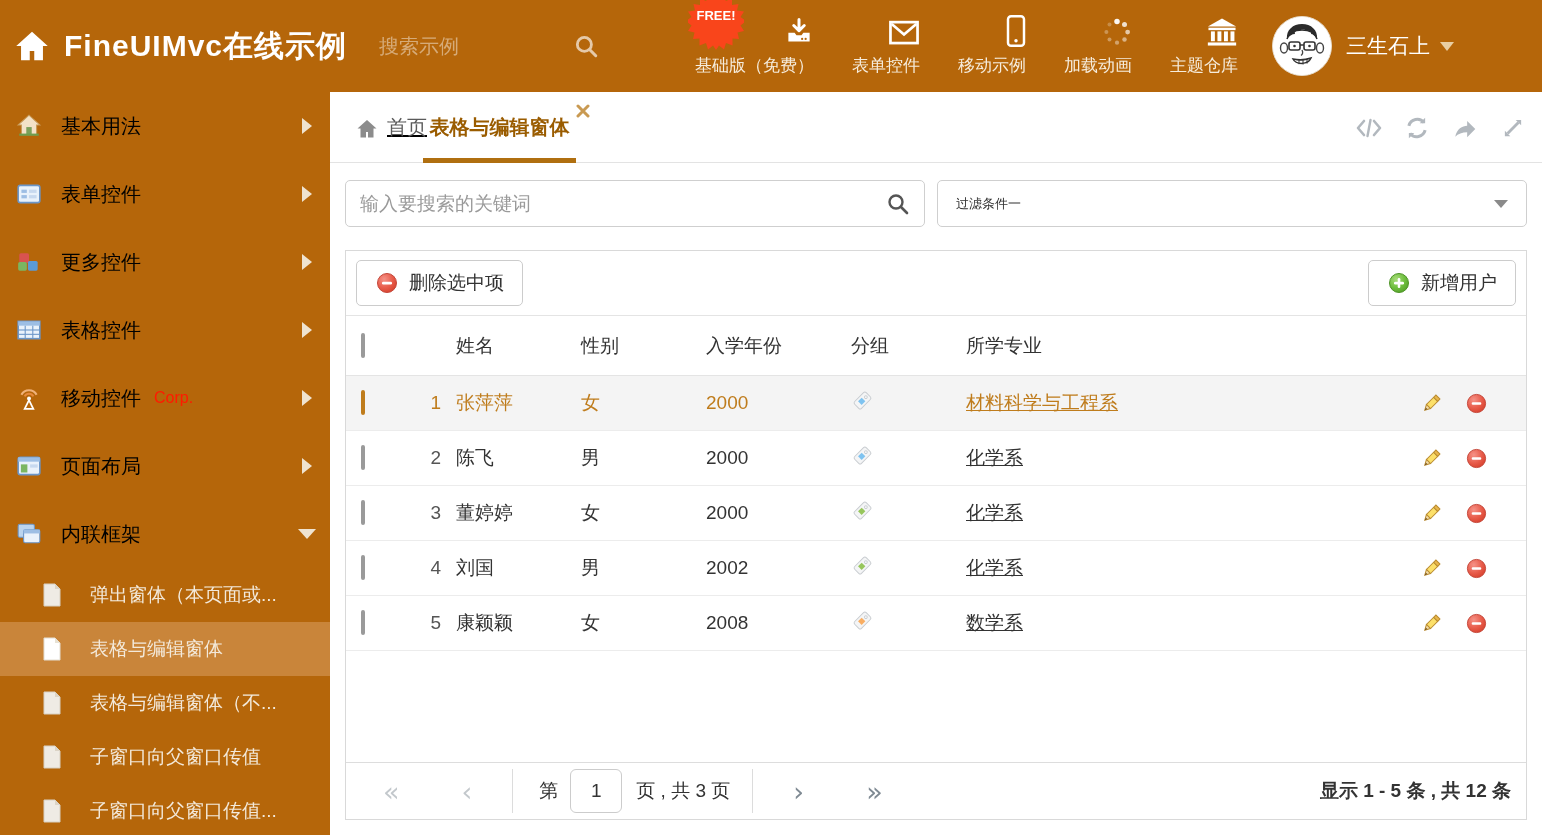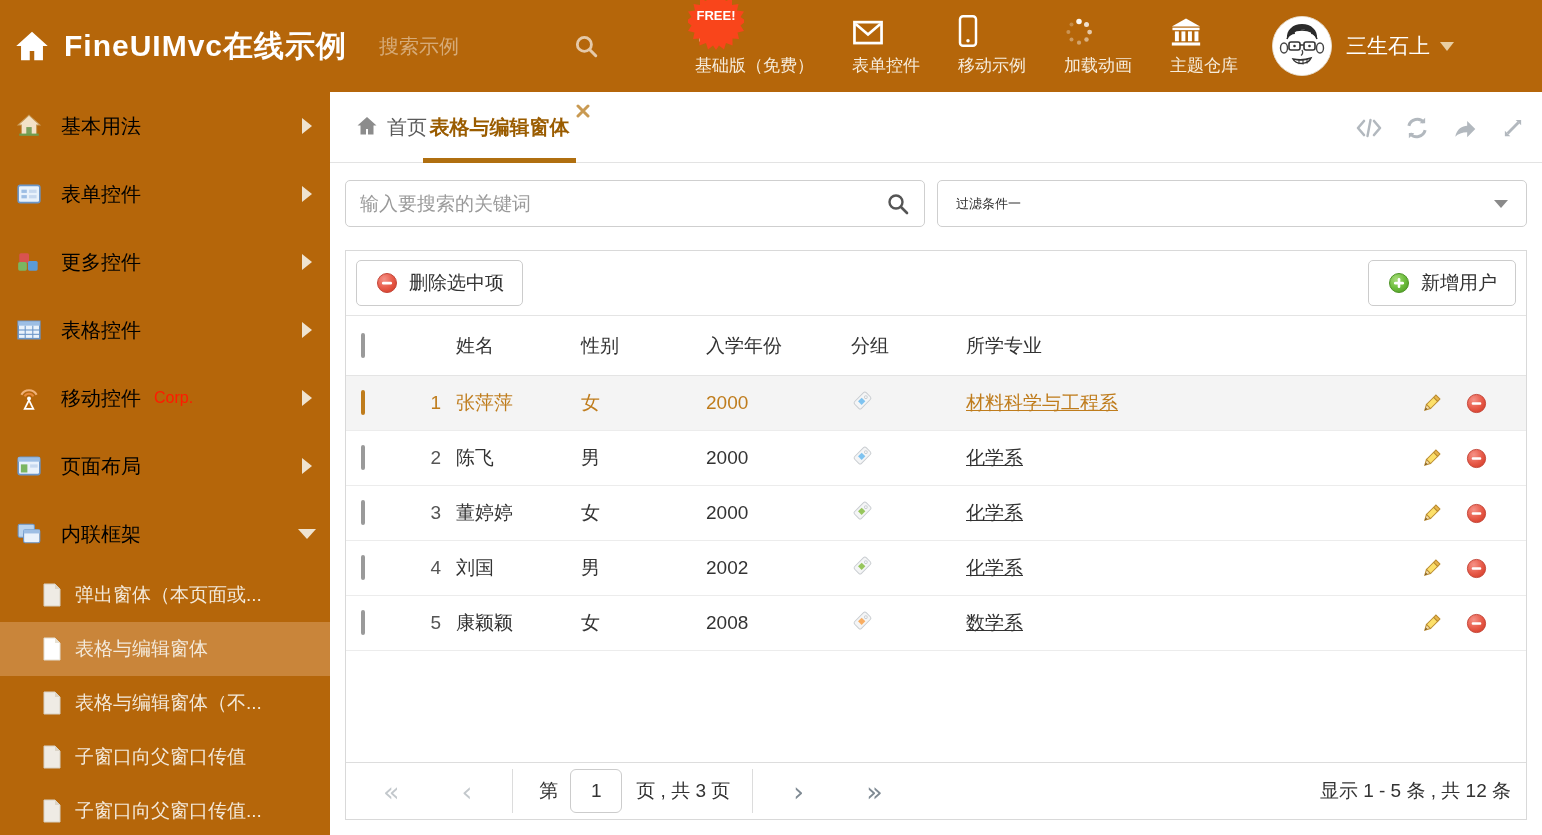--- a/index.html
+++ b/index.html
@@ -11,44 +11,44 @@
   .logo { display:flex; align-items:center; margin-left:14px; }
   .logo .home-ico { width:36px; height:36px; }
   .logo-title { color:#fff; font-size:30px; font-weight:bold; margin-left:14px; letter-spacing:1px; }
   .hdr-search { display:flex; align-items:center; margin-left:32px; width:220px; }
   .hdr-search-ph { color:rgba(255,255,255,0.45); font-size:20px; flex:1; }
   .hdr-search-ico { width:26px; height:26px; opacity:.65; margin-left:8px; }
   .free-badge { position:absolute; left:688px; top:-6px; width:56px; height:56px; z-index:6; }
   .free-badge .burst { position:absolute; inset:0; }
   .free-badge .txt { position:absolute; left:0; top:14px; width:100%; text-align:center; color:#fff; font-size:13px; font-weight:bold; }
   .hdr-nav { display:flex; align-items:flex-start; margin-left:28px; gap:38px; }
-  .nav-item { display:flex; flex-direction:column; align-items:flex-start; gap:7px; cursor:pointer; }
+  .nav-item { display:flex; flex-direction:column; align-items:flex-end; gap:7px; cursor:pointer; }
   .nav-item .nico { height:32px; display:flex; align-items:flex-end; }
   .nav-item .nlabel { color:#F6ECDC; font-size:17px; white-space:nowrap; }
   .avatar-wrap { margin-left:34px; width:60px; height:60px; border-radius:50%; background:#fff; overflow:hidden; border:1px solid #e7dccb; flex:0 0 auto; }
   .user-name { color:#fff; font-size:21px; margin-left:14px; white-space:nowrap; }
   .caret-down { width:0; height:0; border-left:7px solid transparent; border-right:7px solid transparent; border-top:9px solid #E9CFA4; margin-left:10px; }
 
   
   .sidebar { position:absolute; left:0; top:92px; width:330px; height:743px; background:#B5660A; z-index:4; }
   .side-item { height:68px; display:flex; align-items:center; padding-left:16px; cursor:pointer; position:relative; }
   .side-item .sico { width:26px; height:26px; flex:0 0 auto; }
   .side-item .slabel { color:#000000; font-size:20px; margin-left:19px; white-space:nowrap; }
   .side-item .sbadge { color:#FF1A00; font-size:16px; margin-left:13px; }
   .side-item .arrow-r { position:absolute; right:18px; width:0; height:0; border-top:8px solid transparent; border-bottom:8px solid transparent; border-left:10px solid #EFE3D0; }
   .side-item .arrow-d { position:absolute; right:14px; width:0; height:0; border-left:9px solid transparent; border-right:9px solid transparent; border-top:10px solid #EFE3D0; }
   .side-sub { height:54px; display:flex; align-items:center; padding-left:42px; cursor:pointer; }
   .side-sub.selected { background:#C9853A; }
   .side-sub .fico { width:20px; height:24px; flex:0 0 auto; }
-  .side-sub .slabel { color:#F3E9DA; font-size:19px; margin-left:13px; white-space:nowrap; }
+  .side-sub .slabel { color:#F3E9DA; font-size:19px; margin-left:28px; white-space:nowrap; }
 
   
   .main { position:absolute; left:330px; top:92px; width:1212px; height:743px; background:#fff; }
   .tabbar { position:relative; height:71px; border-bottom:1px solid #E3E3E3; display:flex; align-items:center; }
-  .tab-home { display:flex; align-items:flex-start; margin-left:25px; cursor:pointer; }
+  .tab-home { display:flex; align-items:flex-end; margin-left:25px; cursor:pointer;text-decoration:underline; }
   .tab-home .thico { width:24px; height:24px; }
   .tab-home .tlabel { font-size:20px; color:#5A5A5A; margin-left:8px; }
   .tab-active { position:absolute; left:93px; top:0; height:71px; width:153px; display:flex; align-items:center; justify-content:center; cursor:pointer; }
   .tab-active .tlabel { font-size:20px; font-weight:bold; color:#9A5C00; }
   .tab-active .underline { position:absolute; left:0; bottom:0; width:100%; height:5px; background:#B06F10; }
   .tab-close { position:absolute; right:-14px; top:8px; width:14px; height:14px; cursor:pointer; }
   .tabbar-icons { position:absolute; right:16px; top:0; height:71px; display:flex; align-items:center; gap:22px; }
   .tabbar-icons .tbico { width:26px; height:26px; cursor:pointer; }
 
   
@@ -81,21 +81,21 @@
   .aico { width:23px; height:23px; cursor:pointer; }
   .grid-filler { flex:1; }
 
   
   .pager { height:57px; border-top:1px solid #DDDDDD; display:flex; align-items:center; padding:0 15px; font-size:19px; color:#333; }
   .pg-arrow { font-size:27px; line-height:1; cursor:pointer; user-select:none; font-family:"DejaVu Sans",sans-serif; }
   .pg-arrow.disabled { color:#C3C8CC; cursor:default; }
   .pg-arrow.enabled { color:#7F8A93; }
   .pg-divider { width:1px; height:44px; background:#DCDCDC; }
   .pg-input { width:52px; height:44px; border:1px solid #CCCCCC; border-radius:6px; text-align:center; font-size:19px; color:#333; outline:none; font-family:inherit; }
-  .pg-summary { margin-left:auto; font-size:19px; color:#333; }
+  .pg-summary { margin-left:auto; font-size:19px; color:#333;font-weight:bold; }
   .sp { display:inline-block; }
 </style>
 </head>
 <body>
 
 <svg width="0" height="0" style="position:absolute">
   <defs>
     <radialGradient id="gRed" cx="35%" cy="30%" r="75%">
       <stop offset="0%" stop-color="#F59287"></stop>
         <stop offset="60%" stop-color="#E85C4B"></stop>

